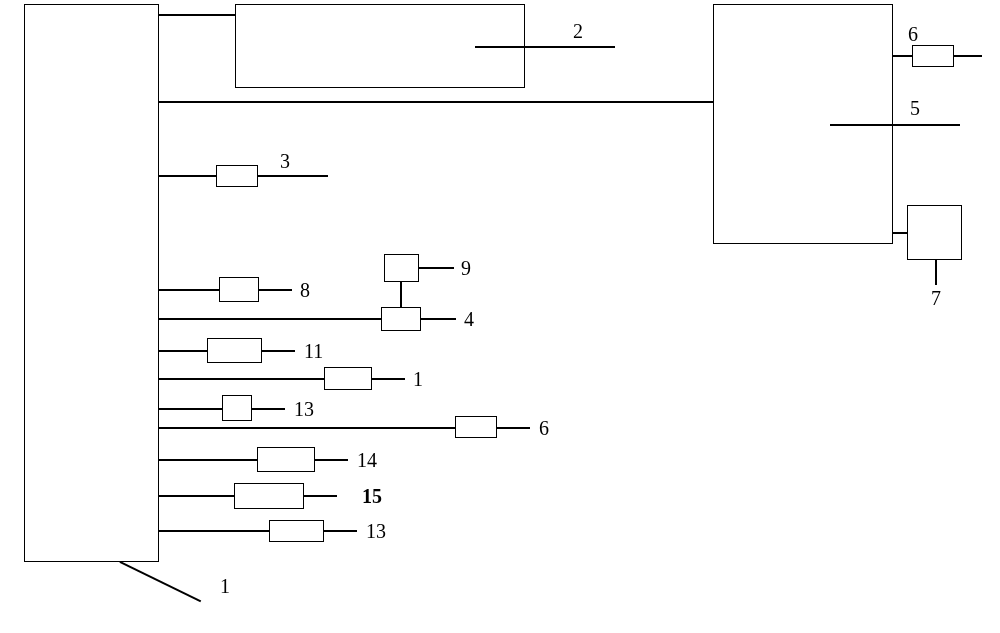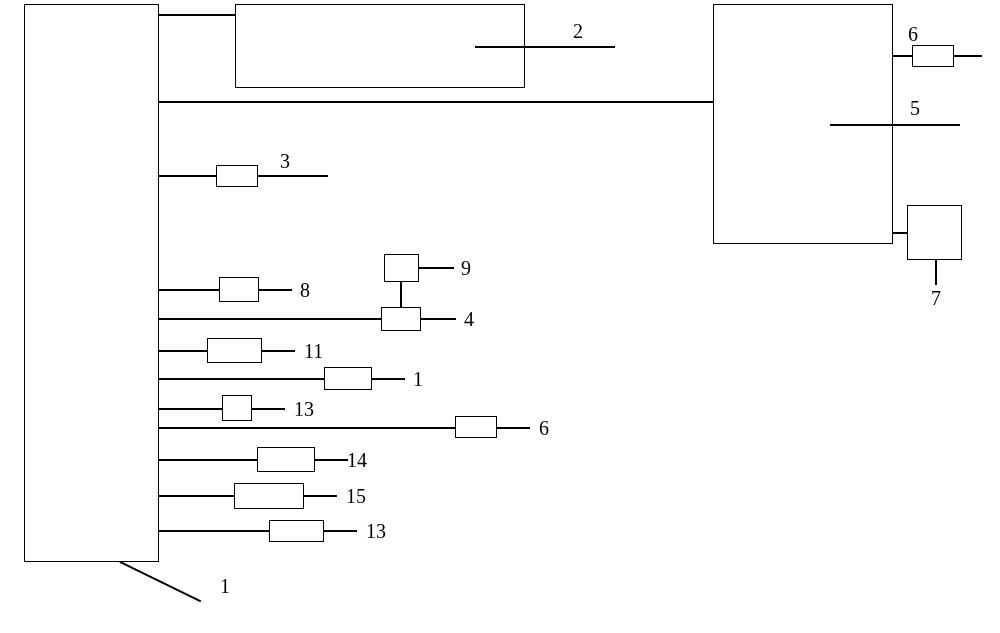--- a/index.html
+++ b/index.html
@@ -96,23 +96,23 @@
 <span class="label" style="left:294px; top:398px;">13</span>
 
 <div class="box" style="left:455px; top:416px; width:42px; height:22px;"></div>
 <div class="line" style="left:159px; top:427px; width:296px; height:1.5px;"></div>
 <div class="line" style="left:497px; top:427px; width:33px; height:1.5px;"></div>
 <span class="label" style="left:539px; top:417px;">6</span>
 
 <div class="box" style="left:257px; top:447px; width:58px; height:25px;"></div>
 <div class="line" style="left:159px; top:459px; width:98px; height:1.5px;"></div>
 <div class="line" style="left:315px; top:459px; width:33px; height:1.5px;"></div>
-<span class="label" style="left:347px; top:449px;">14</span>
+<span class="label" style="left:357px; top:449px;">14</span>
 
 <div class="box" style="left:234px; top:483px; width:70px; height:26px;"></div>
 <div class="line" style="left:159px; top:495px; width:75px; height:1.5px;"></div>
 <div class="line" style="left:304px; top:495px; width:33px; height:1.5px;"></div>
-<span class="label" style="left:346px; top:485px;">15</span>
+<span class="label" style="left:362px; top:485px;font-weight:bold;">15</span>
 
 <div class="box" style="left:269px; top:520px; width:55px; height:22px;"></div>
 <div class="line" style="left:159px; top:530px; width:110px; height:1.5px;"></div>
 <div class="line" style="left:324px; top:530px; width:33px; height:1.5px;"></div>
 <span class="label" style="left:366px; top:520px;">13</span>
 
 </body></html>

